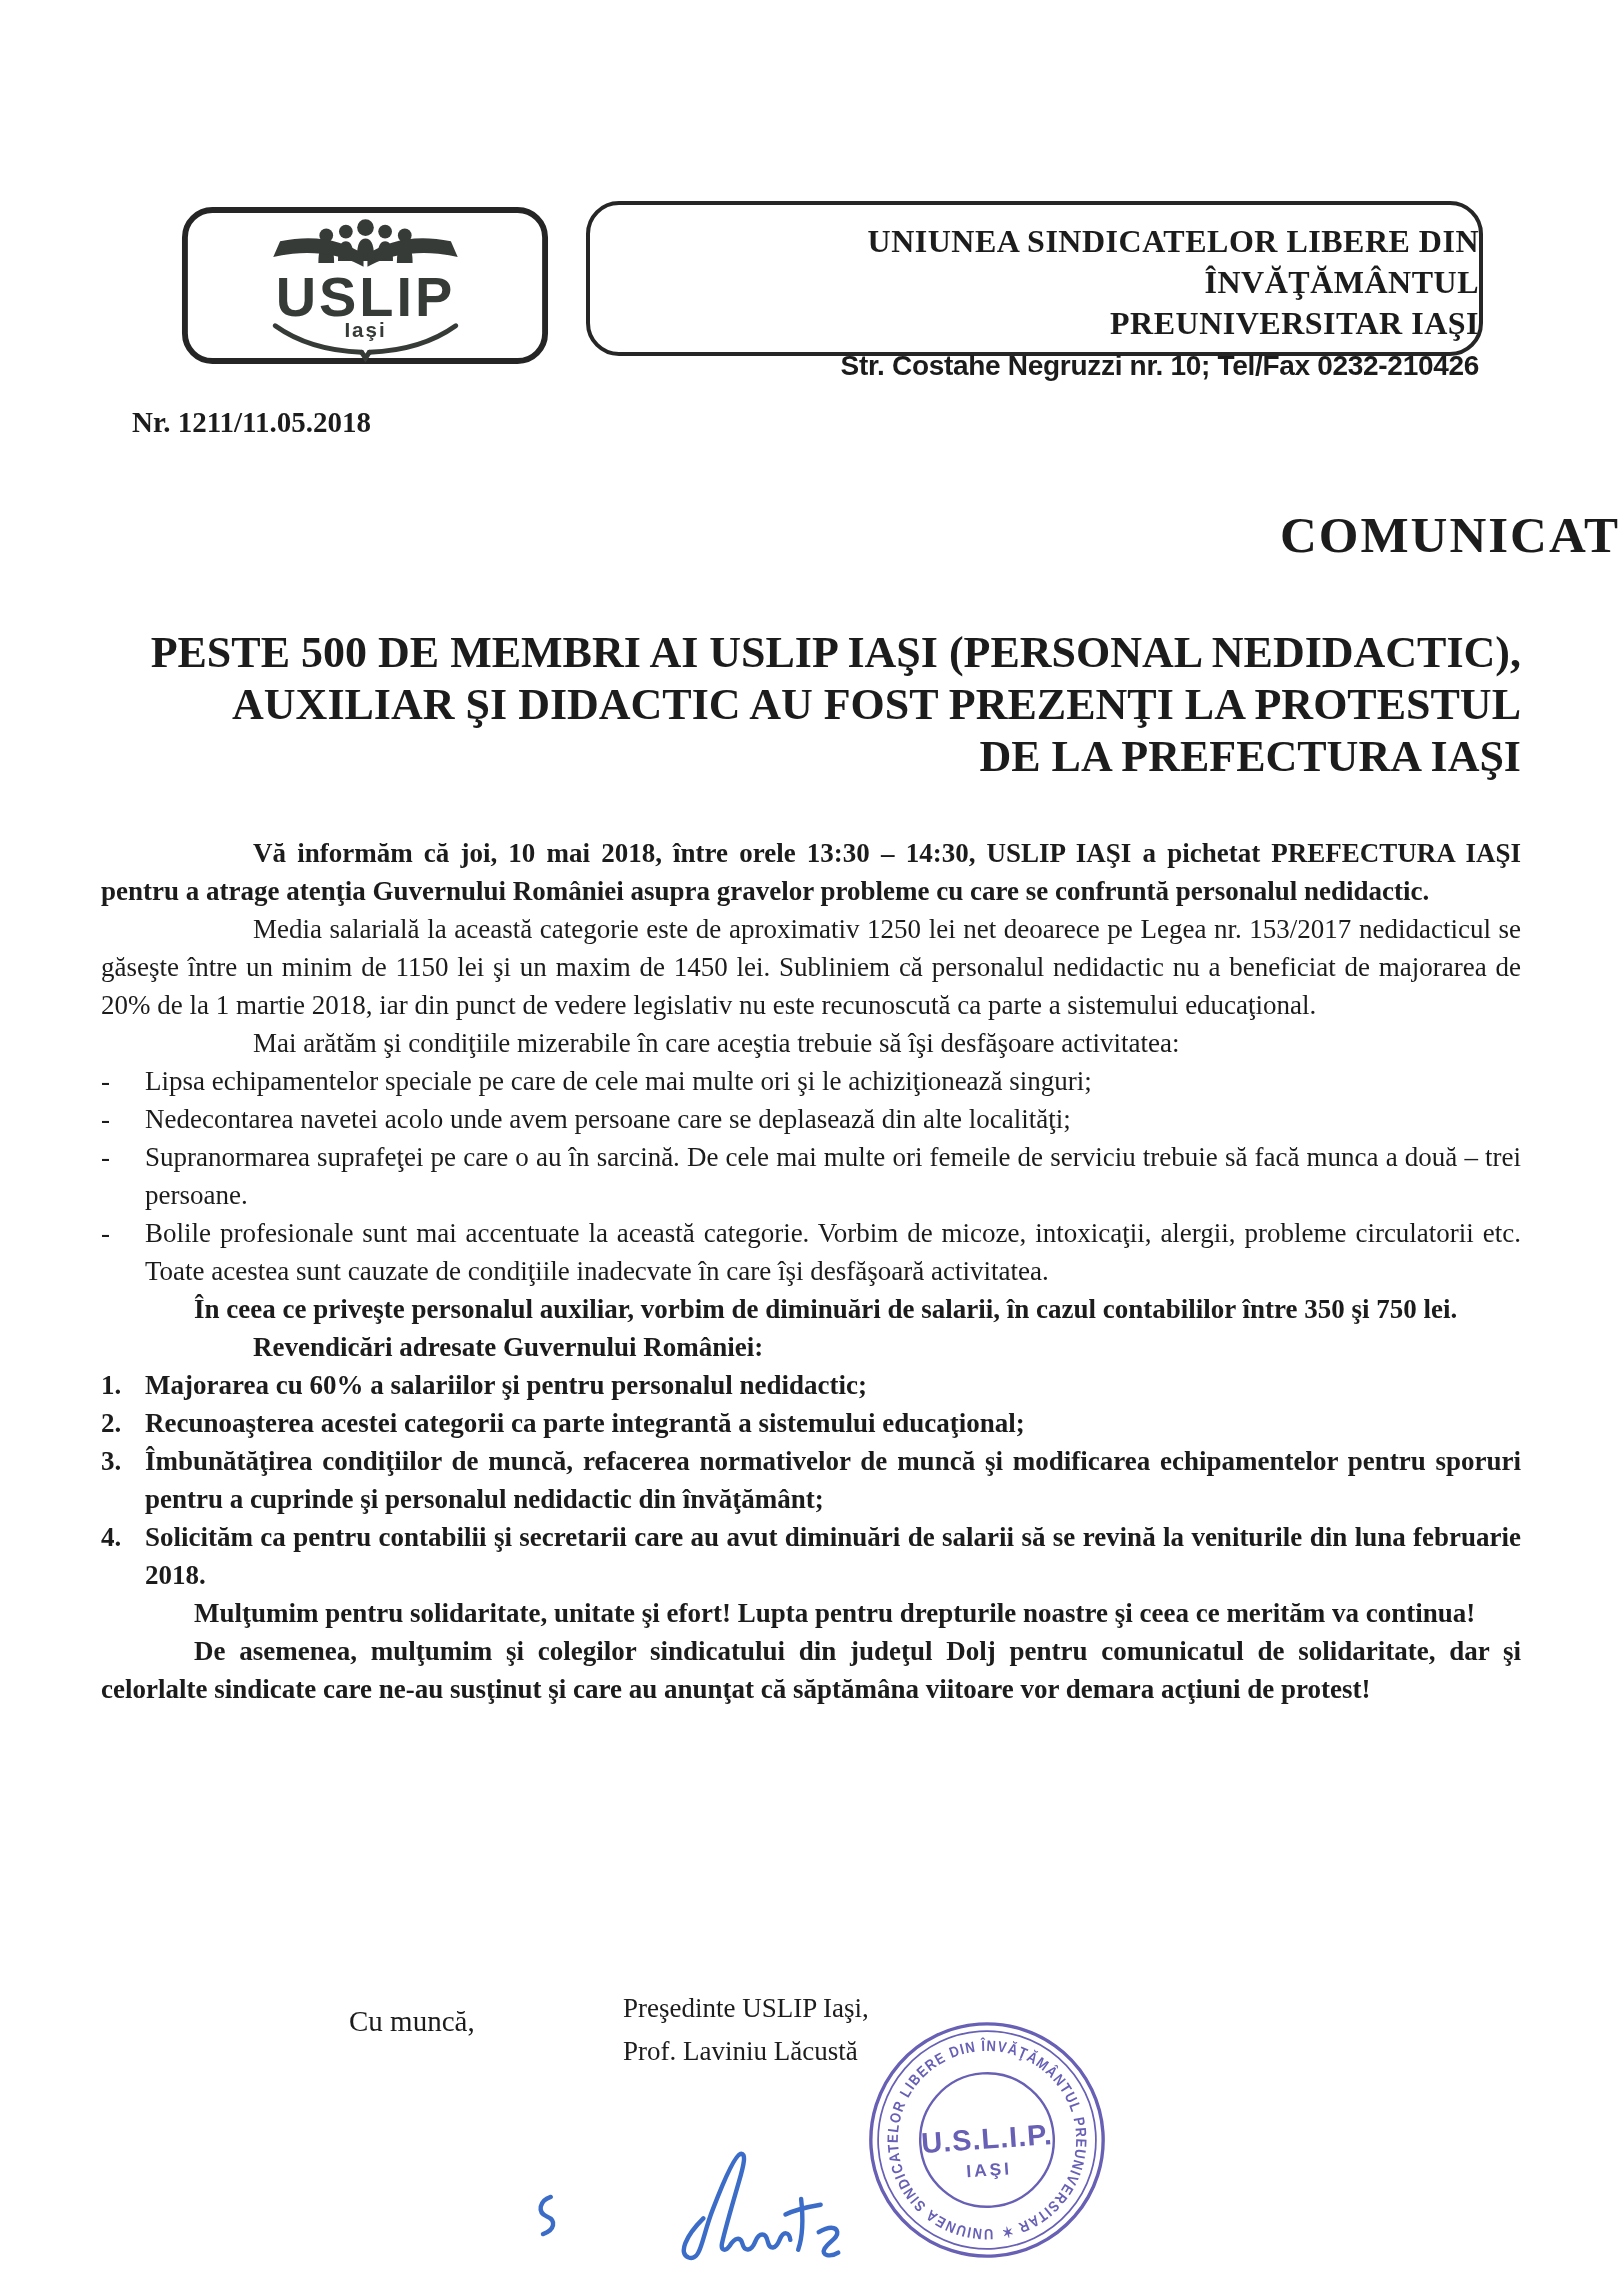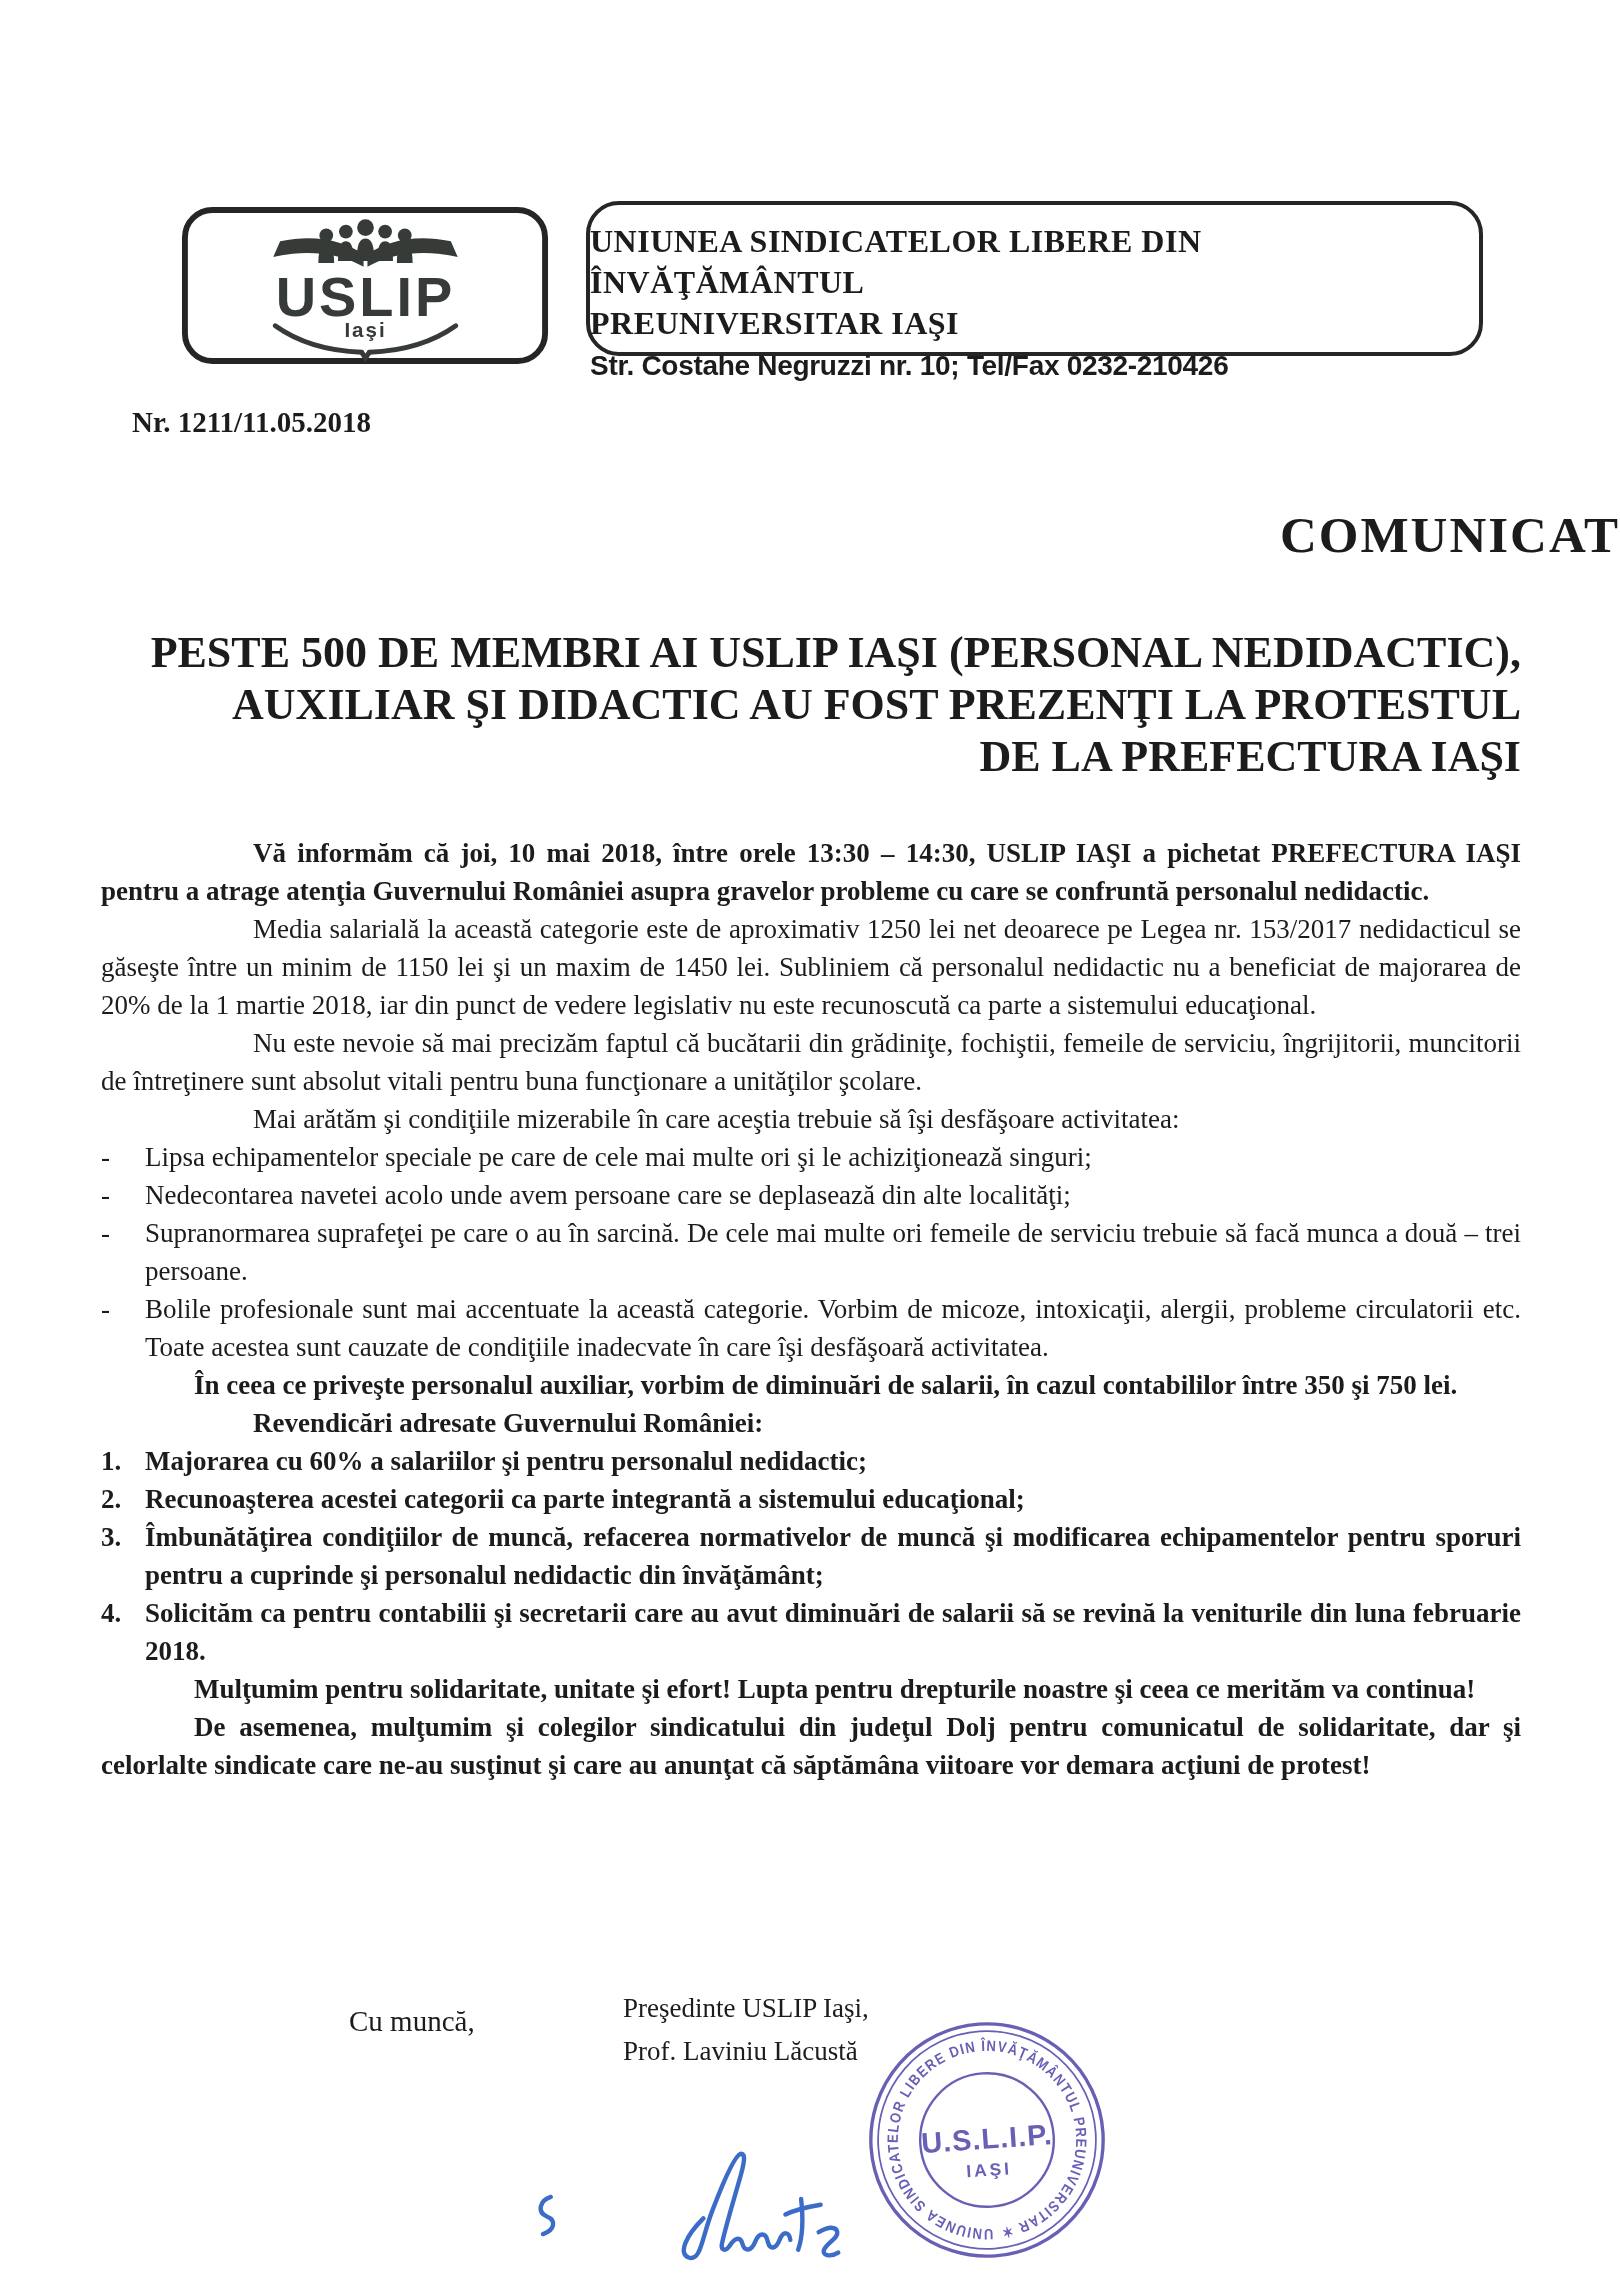--- a/index.html
+++ b/index.html
@@ -4,21 +4,21 @@
 <style>
   html,body{margin:0;padding:0;background:#e8e8e8;}
   .page{position:relative;width:1620px;height:2292px;background:#ffffff;margin:0 auto;
         font-family:"Liberation Serif",serif;color:#1c1c1c;overflow:hidden;}
   .page *{box-sizing:border-box;}
   .abs{position:absolute;}
 
   
   .logo-wrap{left:181px;top:206px;width:368px;height:159px;}
   .org-box{left:586px;top:201px;width:897px;height:155px;border:4.9px solid #262626;border-radius:33px;
-           text-align:left;padding-top:15.7px;}
+           text-align:right;padding-top:15.7px;}
   .org-line1,.org-line2{font-weight:bold;font-size:32px;line-height:41px;letter-spacing:0.5px;}
   .org-line3{font-family:"Liberation Sans",sans-serif;font-weight:bold;font-size:28px;line-height:43px;letter-spacing:-0.3px;}
 
   .doc-number{left:132px;top:406px;font-weight:bold;font-size:29px;}
 
   .title{left:0;top:506px;width:100%;text-align:right;font-weight:bold;font-size:51px;letter-spacing:2px;}
 
   .headline{left:101px;top:627px;width:1420px;text-align:right;font-weight:bold;font-size:44px;line-height:52px;}
 
   
@@ -87,21 +87,20 @@
 
   <div class="abs headline">
     <div>PESTE 500 DE MEMBRI AI USLIP IAŞI (PERSONAL NEDIDACTIC),</div>
     <div>AUXILIAR ŞI DIDACTIC AU FOST PREZENŢI LA PROTESTUL</div>
     <div>DE LA PREFECTURA IAŞI</div>
   </div>
 
   <div class="abs body">
     <p class="p bold ind-lg">Vă informăm că joi, 10 mai 2018, între orele 13:30 – 14:30, USLIP IAŞI a pichetat PREFECTURA IAŞI pentru a atrage atenţia Guvernului României asupra gravelor probleme cu care se confruntă personalul nedidactic.</p>
     <p class="p ind-lg">Media salarială la această categorie este de aproximativ 1250 lei net deoarece pe Legea nr. 153/2017 nedidacticul se găseşte între un minim de 1150 lei şi un maxim de 1450 lei. Subliniem că personalul nedidactic nu a beneficiat de majorarea de 20% de la 1 martie 2018, iar din punct de vedere legislativ nu este recunoscută ca parte a sistemului educaţional.</p>
-    <p class="p ind-lg">Nu este nevoie să mai precizăm faptul că bucătarii din grădiniţe, fochiştii, femeile de serviciu, îngrijitorii, muncitorii de întreţinere sunt absolut vitali pentru buna funcţionare a unităţilor şcolare.</p>
     <p class="p ind-lg">Mai arătăm şi condiţiile mizerabile în care aceştia trebuie să îşi desfăşoare activitatea:</p>
 
     <div class="li">
       <span class="mk">-</span>
       <div class="tx">Lipsa echipamentelor speciale pe care de cele mai multe ori şi le achiziţionează singuri;</div>
     </div>
     <div class="li">
       <span class="mk">-</span>
       <div class="tx">Nedecontarea navetei acolo unde avem persoane care se deplasează din alte localităţi;</div>
     </div>

